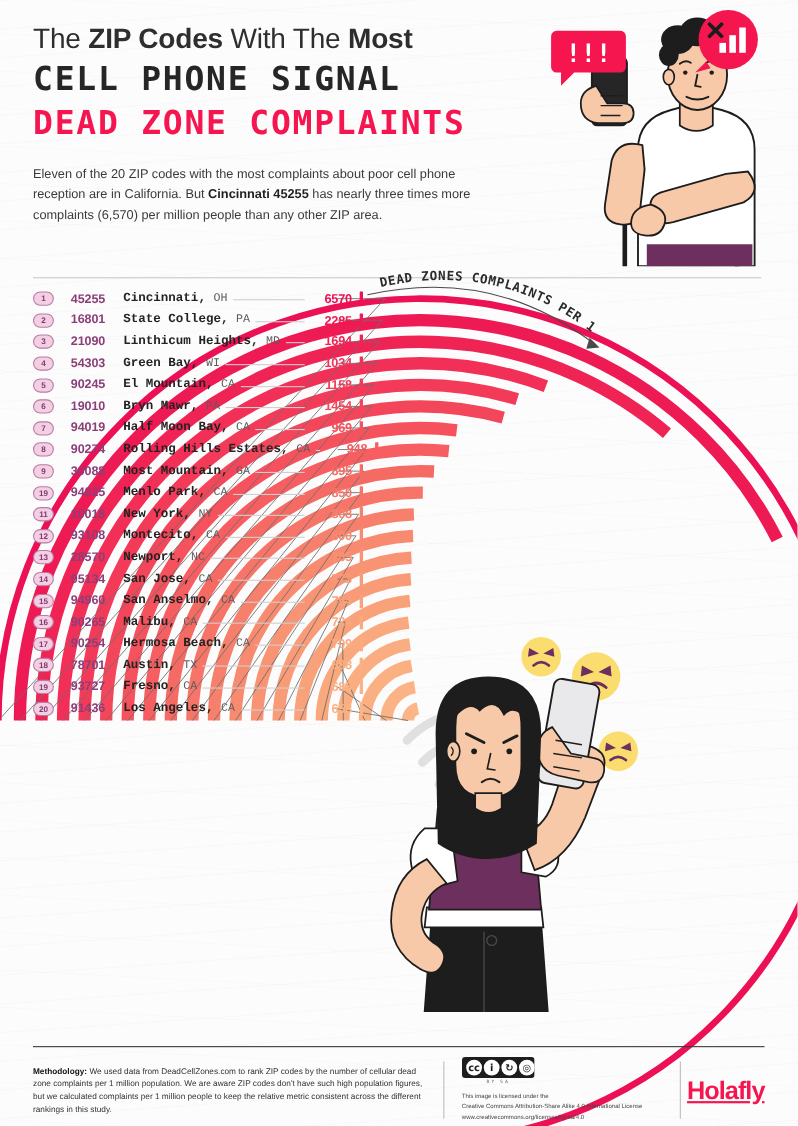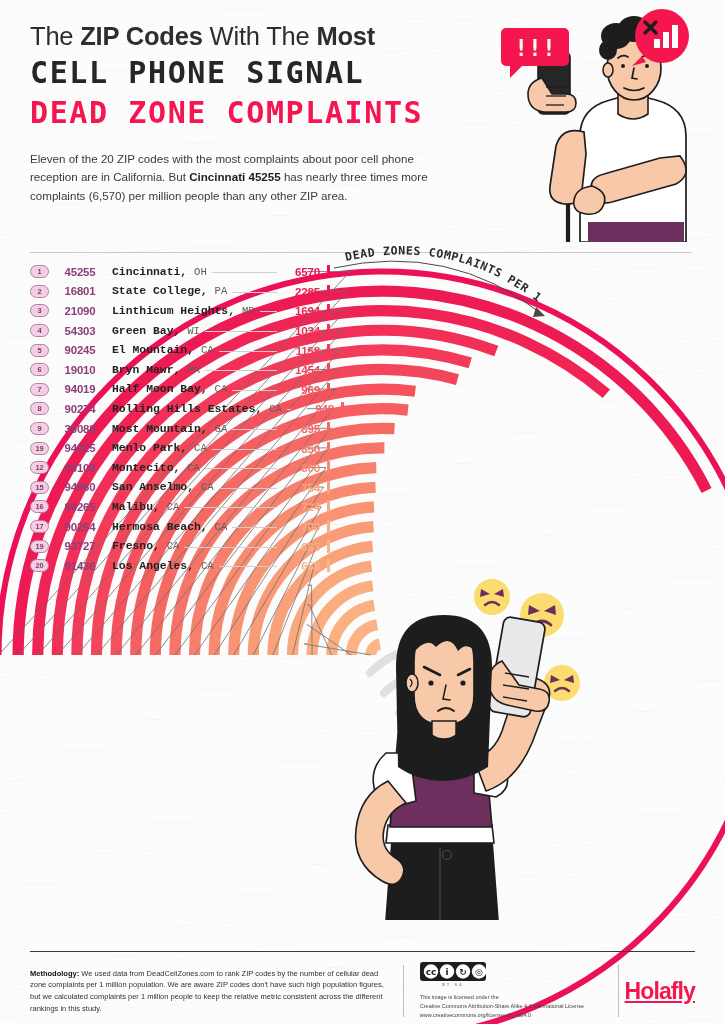--- a/index.html
+++ b/index.html
@@ -318,28 +318,52 @@
       </div>
       <div class="row">
         <span class="badge">19</span>
         <span class="zip">94025</span>
         <span class="place"><span class="city">Menlo Park,</span> <span class="st">CA</span></span>
         <span class="dash"></span>
         <span class="val" style="color:#f77568">850</span>
         <span class="tick" style="background:#f77568"></span>
       </div>
       <div class="row">
+        <span class="badge">11</span>
+        <span class="zip">10018</span>
+        <span class="place"><span class="city">New York,</span> <span class="st">NY</span></span>
+        <span class="dash"></span>
+        <span class="val" style="color:#f7806c">808</span>
+        <span class="tick" style="background:#f7806c"></span>
+      </div>
+      <div class="row">
         <span class="badge">12</span>
         <span class="zip">93108</span>
         <span class="place"><span class="city">Montecito,</span> <span class="st">CA</span></span>
         <span class="dash"></span>
         <span class="val" style="color:#f88a70">800</span>
         <span class="tick" style="background:#f88a70"></span>
       </div>
       <div class="row">
+        <span class="badge">13</span>
+        <span class="zip">28570</span>
+        <span class="place"><span class="city">Newport,</span> <span class="st">NC</span></span>
+        <span class="dash"></span>
+        <span class="val" style="color:#f89374">785</span>
+        <span class="tick" style="background:#f89374"></span>
+      </div>
+      <div class="row">
+        <span class="badge">14</span>
+        <span class="zip">95134</span>
+        <span class="place"><span class="city">San Jose,</span> <span class="st">CA</span></span>
+        <span class="dash"></span>
+        <span class="val" style="color:#f99b77">773</span>
+        <span class="tick" style="background:#f99b77"></span>
+      </div>
+      <div class="row">
         <span class="badge">15</span>
         <span class="zip">94960</span>
         <span class="place"><span class="city">San Anselmo,</span> <span class="st">CA</span></span>
         <span class="dash"></span>
         <span class="val" style="color:#f9a27a">754</span>
         <span class="tick" style="background:#f9a27a"></span>
       </div>
       <div class="row">
         <span class="badge">16</span>
         <span class="zip">90265</span>
@@ -348,20 +372,28 @@
         <span class="val" style="color:#faa87d">724</span>
         <span class="tick" style="background:#faa87d"></span>
       </div>
       <div class="row">
         <span class="badge">17</span>
         <span class="zip">90254</span>
         <span class="place"><span class="city">Hermosa Beach,</span> <span class="st">CA</span></span>
         <span class="dash"></span>
         <span class="val" style="color:#faad80">709</span>
         <span class="tick" style="background:#faad80"></span>
+      </div>
+      <div class="row">
+        <span class="badge">18</span>
+        <span class="zip">78701</span>
+        <span class="place"><span class="city">Austin,</span> <span class="st">TX</span></span>
+        <span class="dash"></span>
+        <span class="val" style="color:#fbb082">688</span>
+        <span class="tick" style="background:#fbb082"></span>
       </div>
       <div class="row">
         <span class="badge">19</span>
         <span class="zip">93727</span>
         <span class="place"><span class="city">Fresno,</span> <span class="st">CA</span></span>
         <span class="dash"></span>
         <span class="val" style="color:#fbb284">685</span>
         <span class="tick" style="background:#fbb284"></span>
       </div>
       <div class="row">

